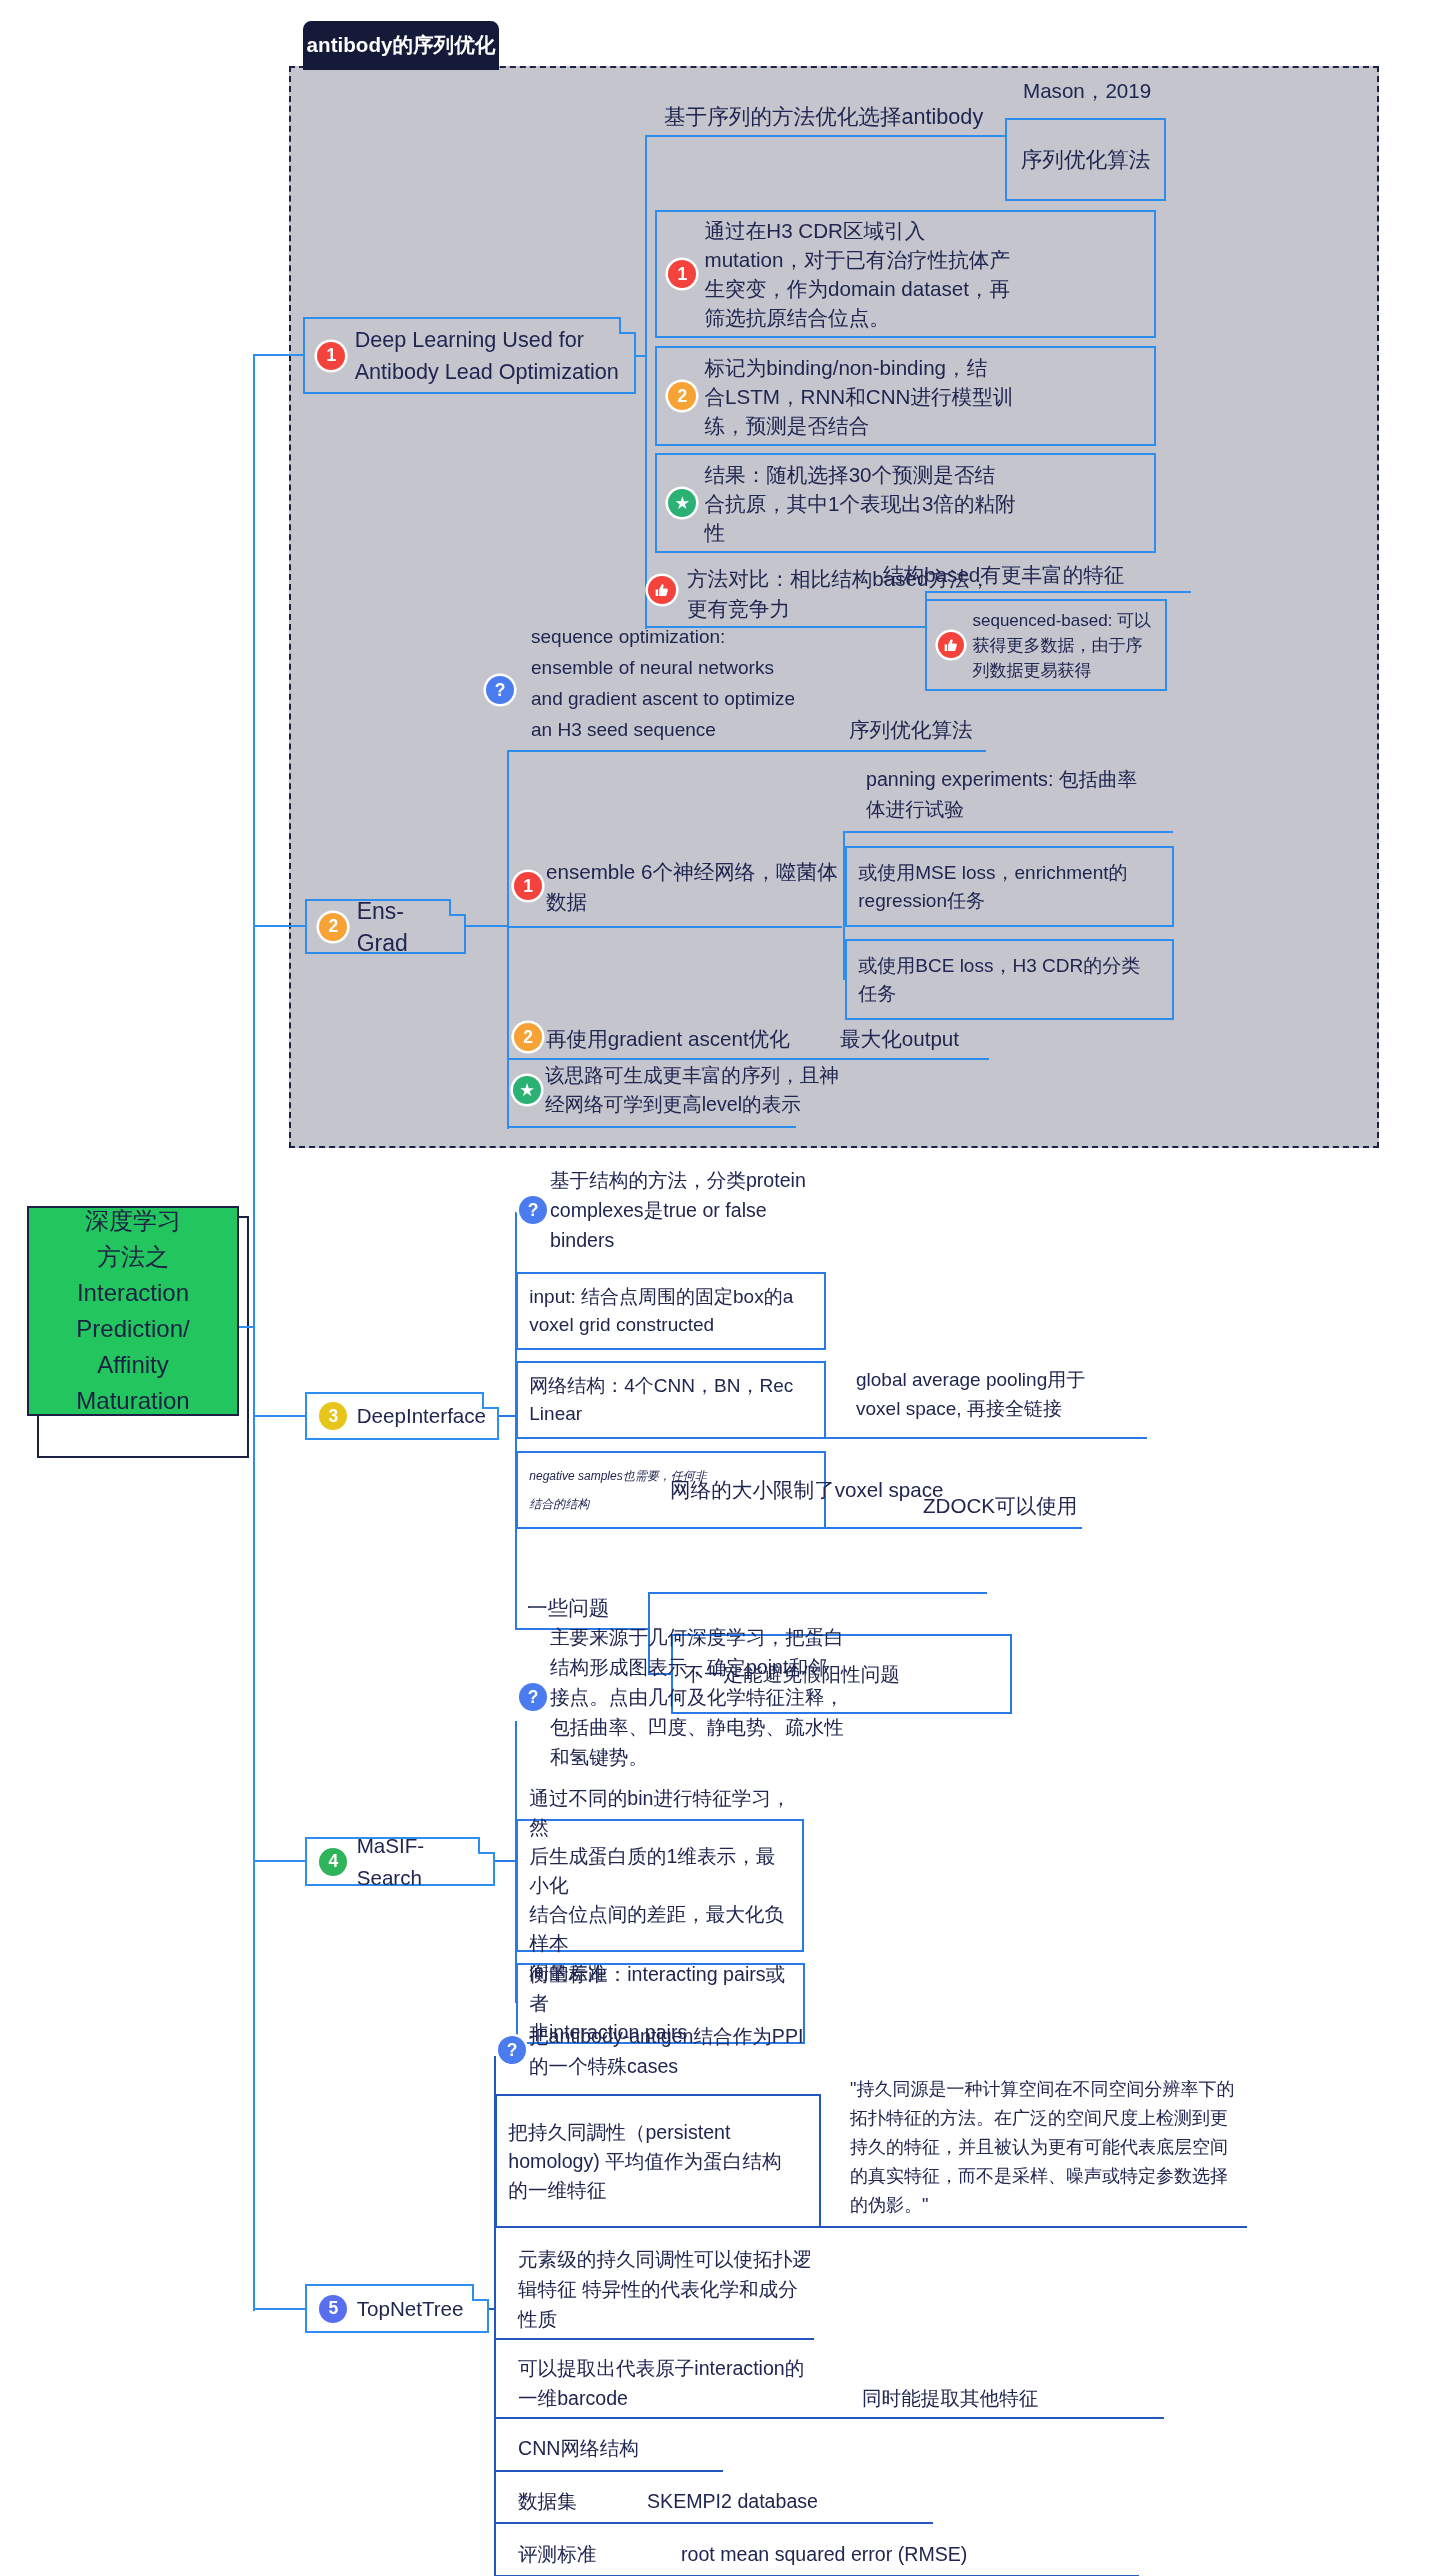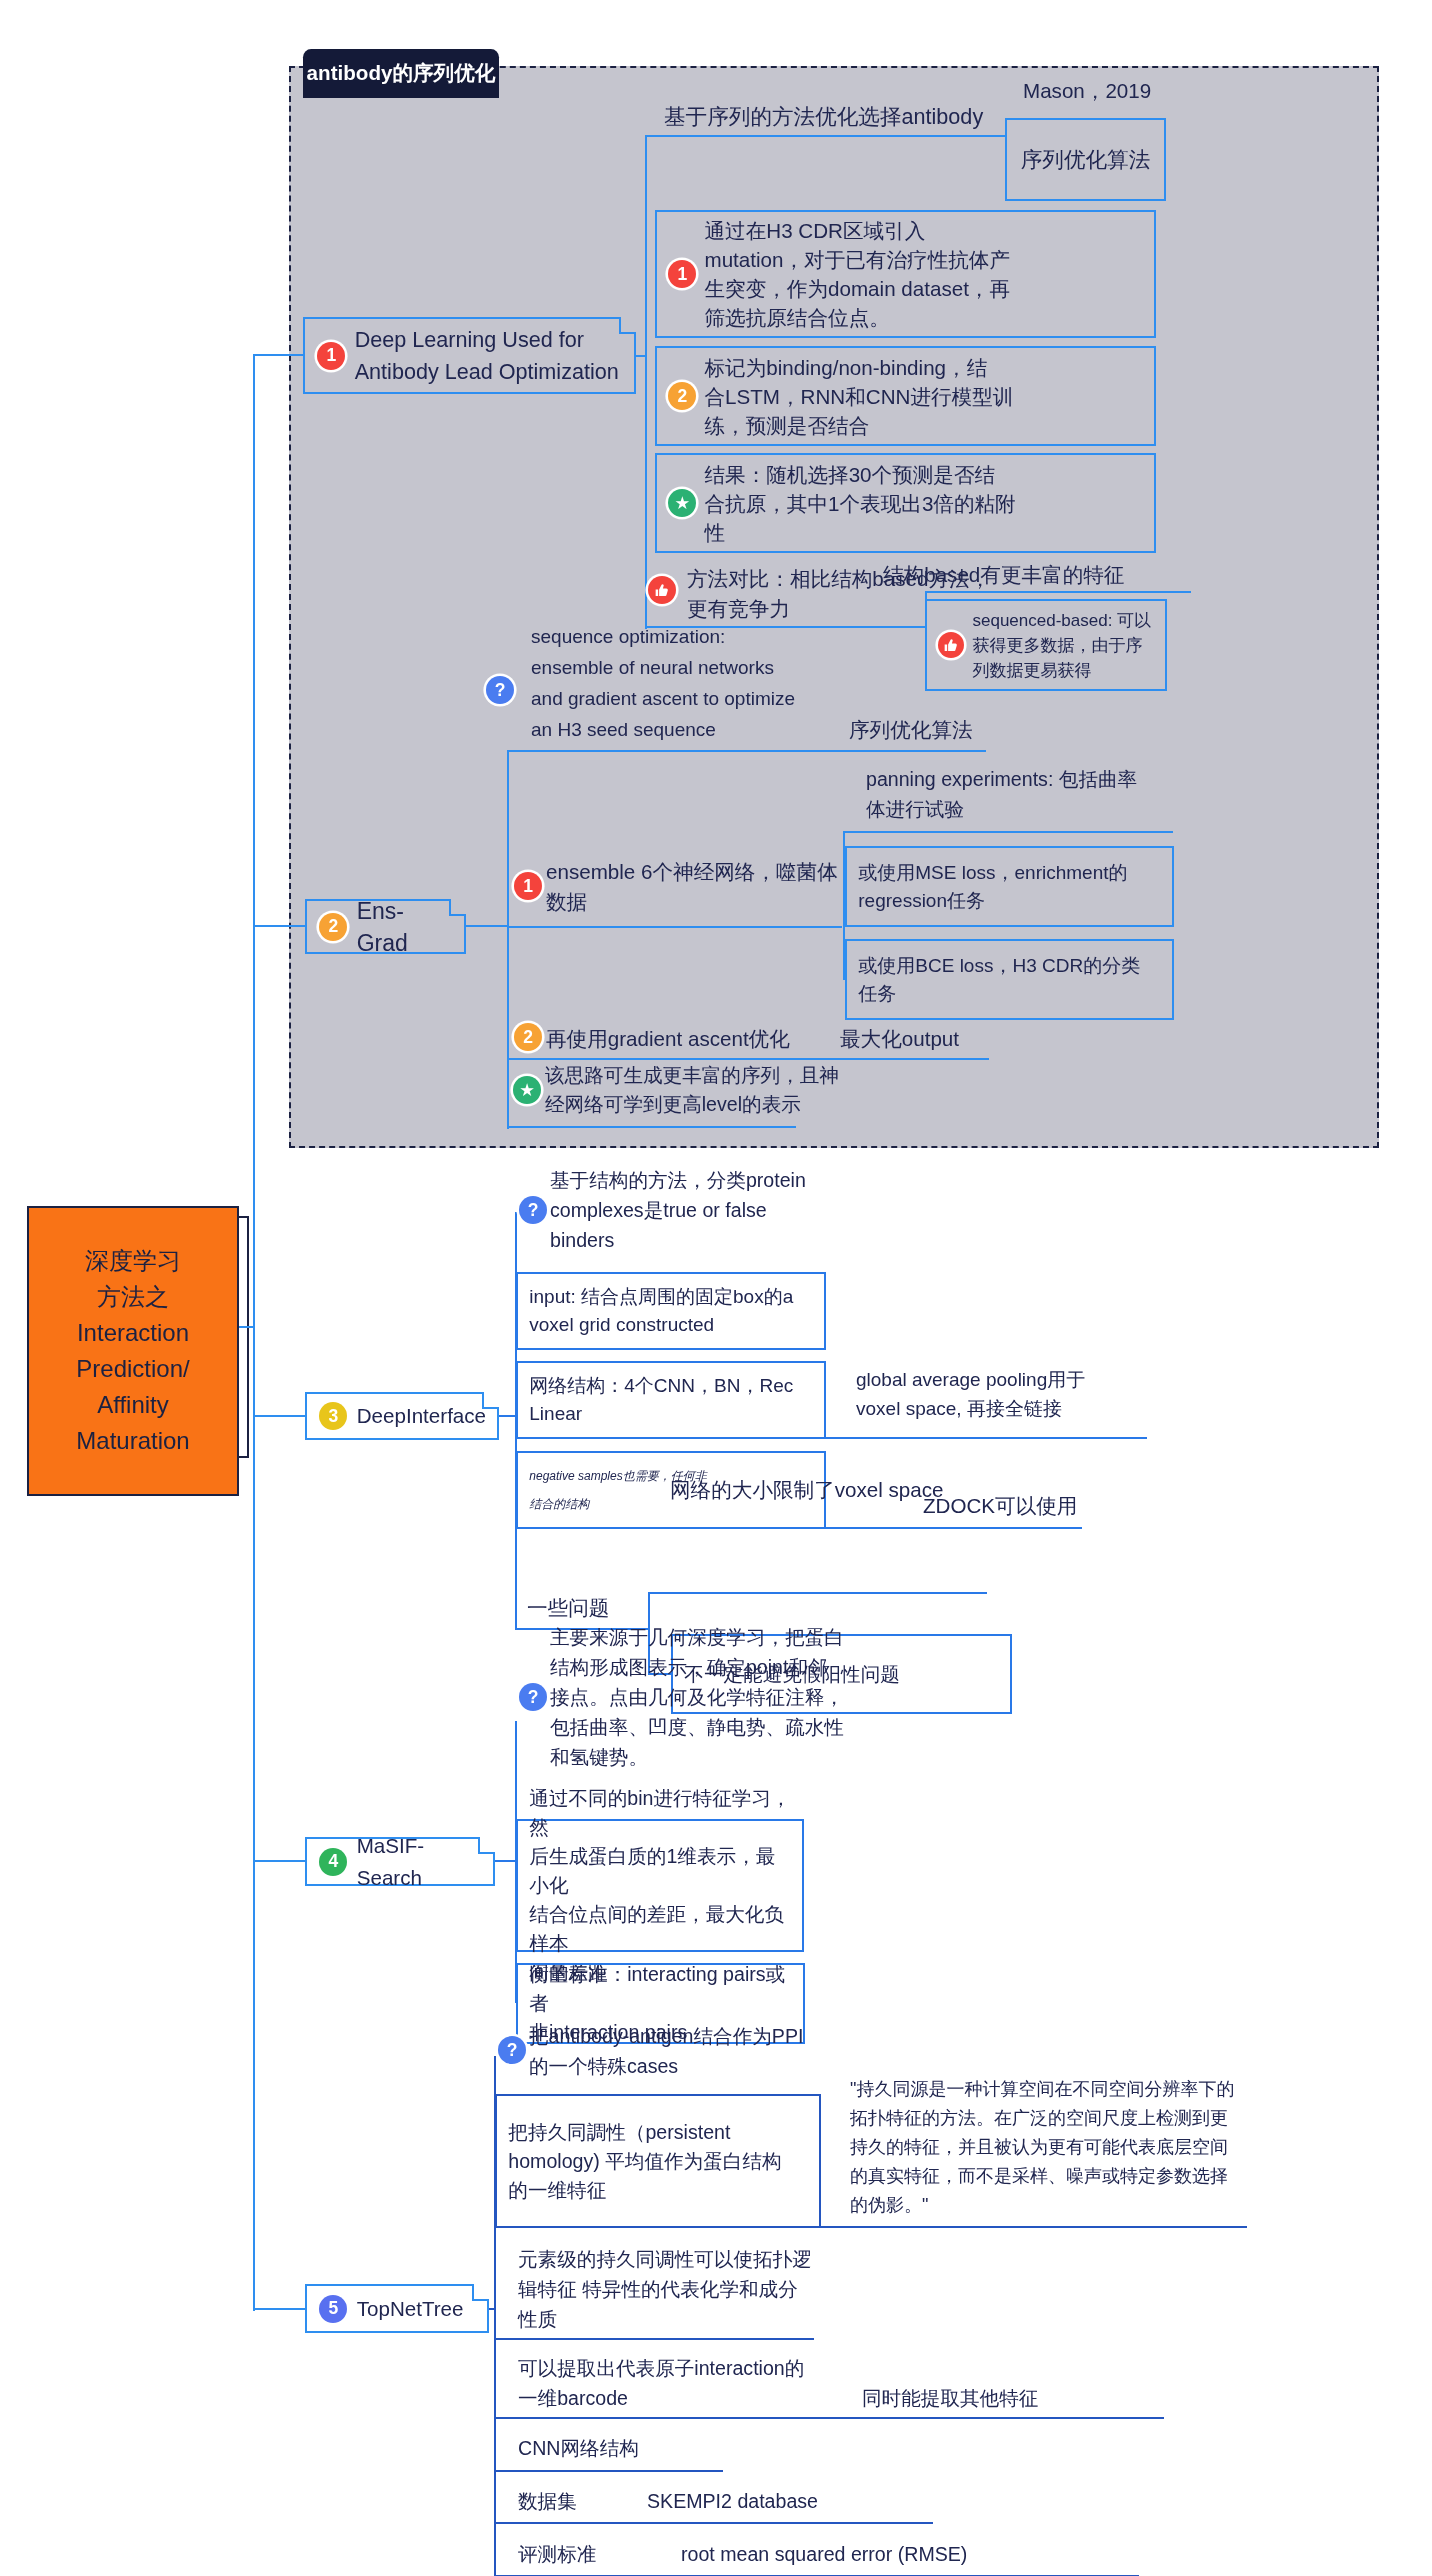--- a/index.html
+++ b/index.html
@@ -4,26 +4,26 @@
 <style>
   html,body{margin:0;padding:0;background:#ffffff;}
   #canvas{position:relative;width:1432px;height:2605px;background:#ffffff;
           font-family:"Liberation Sans","DejaVu Sans",sans-serif;color:#202650;overflow:hidden;}
 
   
   .group{position:absolute;left:289px;top:66px;width:1090px;height:1082px;
          background:#c5c5ce;border:2.6px dashed #1b2142;box-sizing:border-box;z-index:0;}
   .tab{position:absolute;left:303px;top:20.6px;width:196px;height:49px;background:#141a38;color:#ffffff;
        font-size:20.6px;font-weight:700;display:flex;align-items:center;justify-content:center;
-       border-radius:8.2px 8.2px 0 0;z-index:3;margin-top:28px;}
+       border-radius:8.2px 8.2px 0 0;z-index:3;}
 
   
   .root-shadow{position:absolute;left:37px;top:1216px;width:212px;height:242px;background:#ffffff;
                border:2.1px solid #1b2142;box-sizing:border-box;z-index:1;}
-  .root{position:absolute;left:27px;top:1206px;width:212px;height:290px;background:#f97316;
+  .root{position:absolute;left:27px;top:1206px;width:212px;height:210px;background:#22c55e;
         border:2.1px solid #1b2142;box-sizing:border-box;display:flex;align-items:center;justify-content:center;
         text-align:center;font-size:24px;line-height:36px;color:#1b2142;white-space:pre-line;z-index:2;}
 
   
   .hl,.vl{position:absolute;background:#2e8ef0;z-index:1;}
   .hl{height:2.1px;} .vl{width:2.1px;}
   .dk{background:#2456c0;}
   .md{background:#2979e8;}
 
   

